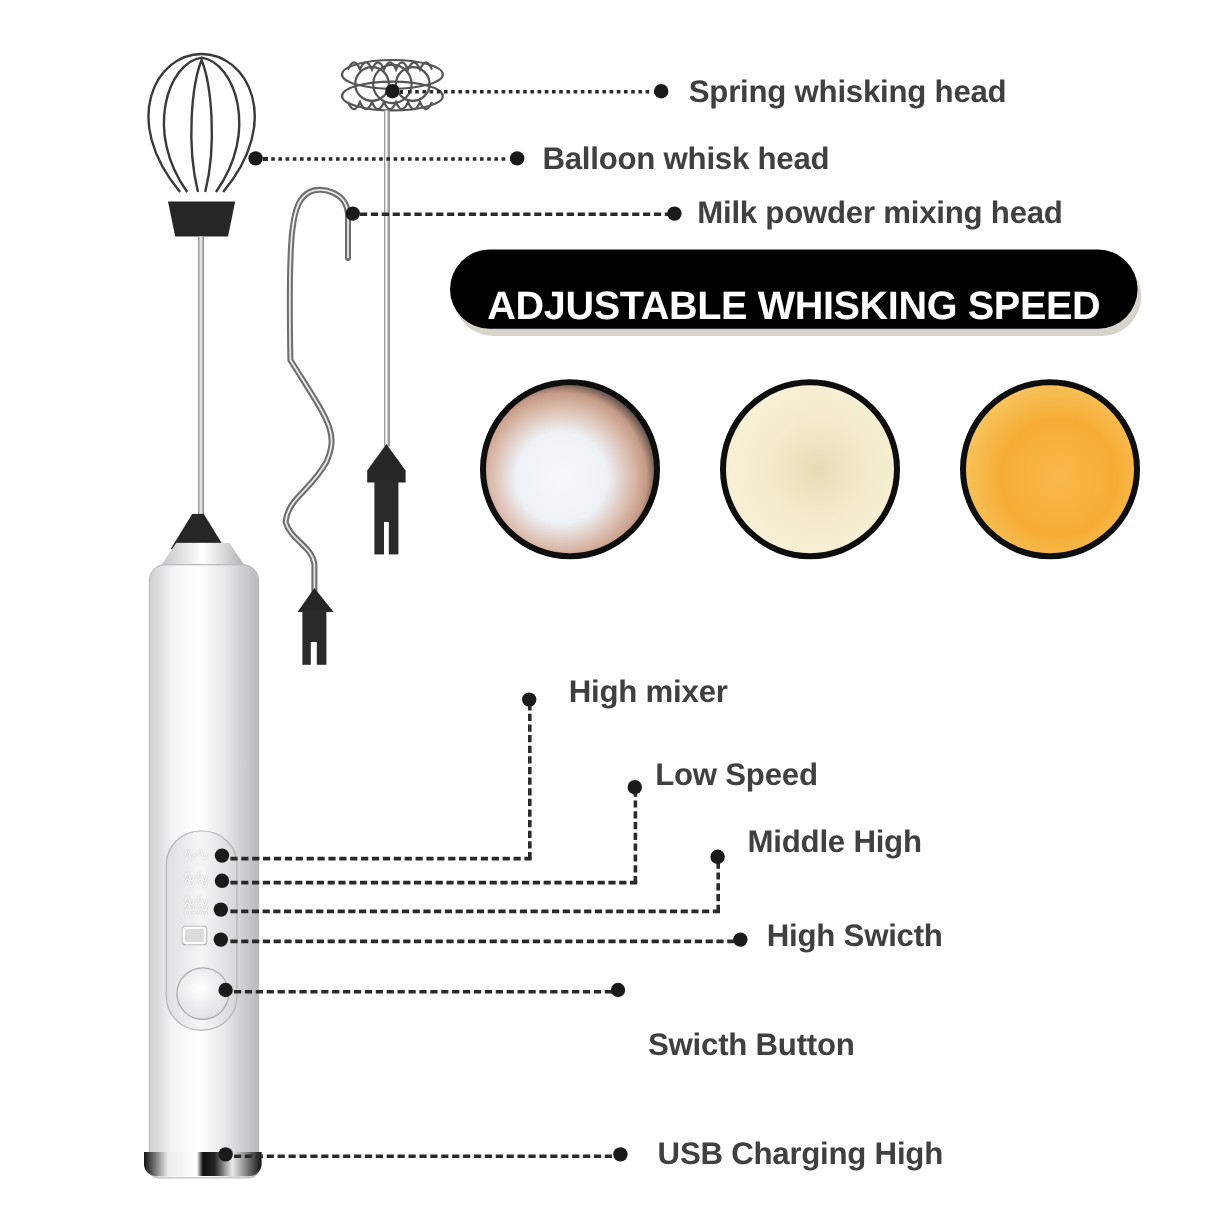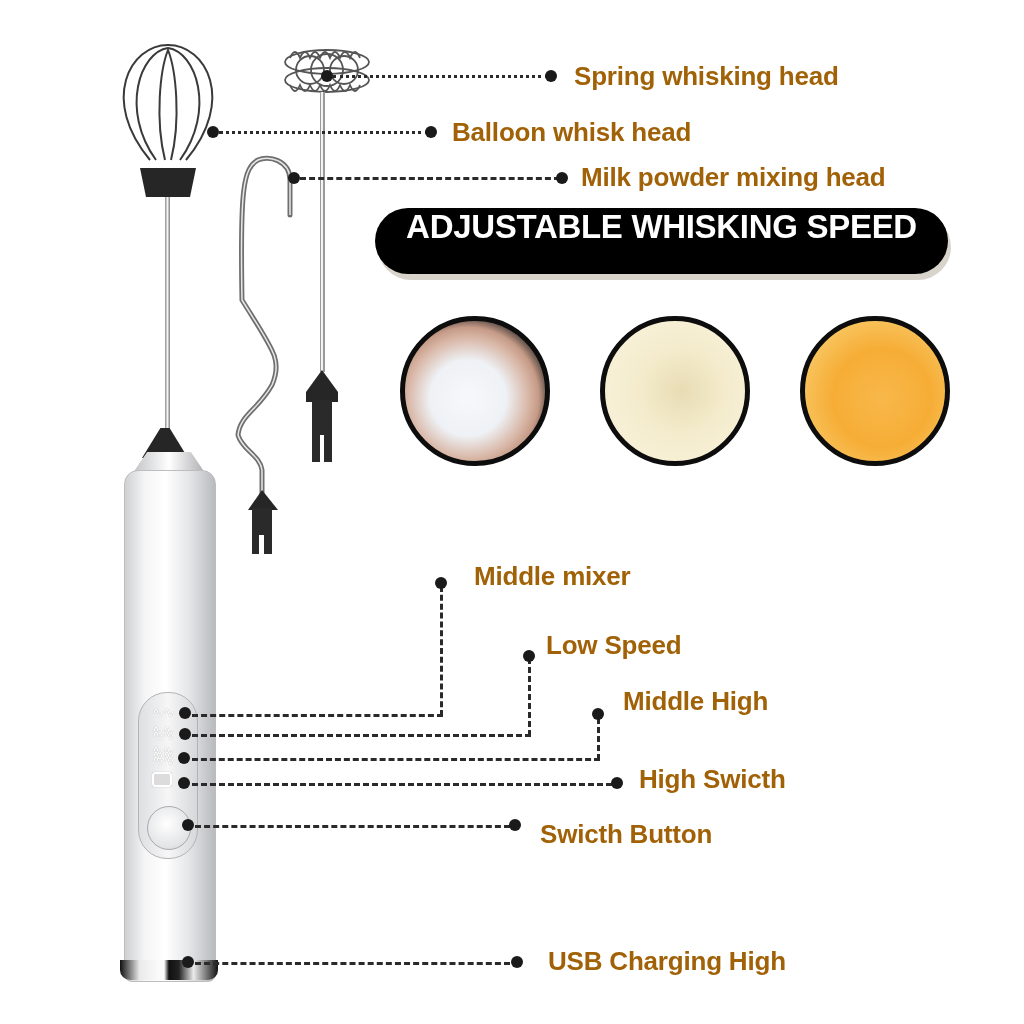--- a/index.html
+++ b/index.html
@@ -1,30 +1,30 @@
 <!DOCTYPE html>
 <html><head>
 <meta charset="utf-8">
 <style>
   html, body { margin: 0; padding: 0; background: #ffffff; }
   body { width: 1024px; height: 1024px; position: relative; overflow: hidden; font-family: "Liberation Sans", sans-serif; }
   .abs { position: absolute; }
   .label {
     position: absolute; font-family: "Liberation Sans", sans-serif; font-weight: bold;
-    font-size: 26px; color: #a16207; white-space: nowrap; line-height: 1; letter-spacing: -0.2px;
+    font-size: 26px; color: #404040; white-space: nowrap; line-height: 1; letter-spacing: -0.2px;
   }
   .dot { position: absolute; width: 12px; height: 12px; border-radius: 50%; background: #1a1a1a; }
   .hline { position: absolute; height: 0; border-top: 3px dashed #2a2a2a; }
   .hline.dotted { border-top: 3px dotted #2a2a2a; }
   .vline { position: absolute; width: 0; border-left: 3px dashed #2a2a2a; }
   .banner {
     position: absolute; left: 375px; top: 208px; width: 573px; height: 66px;
     background: #000000; border-radius: 33px;
     box-shadow: 3px 6px 0 #d8d3cb;
-    display: flex; align-items: flex-start; justify-content: center;
+    display: flex; align-items: flex-end; justify-content: center;
   }
   .banner span { color: #ffffff; font-weight: bold; font-size: 33px; letter-spacing: -0.3px; font-family: "Liberation Sans", sans-serif; }
   .circle {
     position: absolute; width: 140px; height: 140px; border-radius: 50%;
     border: 5px solid #0d0d0d; overflow: hidden; box-sizing: content-box;
   }
   .c1 { left: 400px; top: 316px; background: radial-gradient(circle at 45% 55%, #f7f8fb 0%, #eef1f5 35%, #d9b8a8 55%, #c59a86 65%, #2c2a2a 78%, #ebe7e4 86%); }
   .c2 { left: 600px; top: 316px; background: radial-gradient(circle at 55% 50%, #e8dcb4 0%, #f3ebcb 40%, #f7f0d6 70%, #efe3c0 90%); }
   .c3 { left: 800px; top: 316px; background: radial-gradient(circle at 55% 55%, #f8b84a 0%, #f6ad36 45%, #f8c45e 75%, #f3cdb0 95%); }
   .whisk-stem { position: absolute; width: 5px; background: linear-gradient(90deg,#8c8c8c,#f3f3f3,#7a7a7a); }
@@ -123,21 +123,21 @@
 </div>
 
 <div class="circle c1"></div>
 <div class="circle c2"></div>
 <div class="circle c3"></div>
 
 <div class="dot" style="left:179px;top:707px"></div>
 <div class="hline" style="left:192px;top:714px;width:251px;border-top-width:3px;border-top-style:dashed"></div>
 <div class="vline" style="left:440px;top:586px;height:130px"></div>
 <div class="dot" style="left:435px;top:577px"></div>
-<div class="label" style="left:474px;top:563px">Middle mixer</div>
+<div class="label" style="left:474px;top:563px">High mixer</div>
 
 <div class="dot" style="left:179px;top:728px"></div>
 <div class="hline" style="left:192px;top:734px;width:339px"></div>
 <div class="vline" style="left:528px;top:658px;height:78px"></div>
 <div class="dot" style="left:523px;top:650px"></div>
 <div class="label" style="left:546px;top:632px">Low Speed</div>
 
 <div class="dot" style="left:178px;top:752px"></div>
 <div class="hline" style="left:192px;top:758px;width:408px"></div>
 <div class="vline" style="left:597px;top:718px;height:42px"></div>
@@ -145,18 +145,18 @@
 <div class="label" style="left:623px;top:688px">Middle High</div>
 
 <div class="dot" style="left:178px;top:777px"></div>
 <div class="hline" style="left:192px;top:783px;width:420px"></div>
 <div class="dot" style="left:611px;top:777px"></div>
 <div class="label" style="left:639px;top:766px">High Swicth</div>
 
 <div class="dot" style="left:182px;top:819px"></div>
 <div class="hline" style="left:195px;top:825px;width:315px"></div>
 <div class="dot" style="left:509px;top:819px"></div>
-<div class="label" style="left:540px;top:821px">Swicth Button</div>
+<div class="label" style="left:540px;top:857px">Swicth Button</div>
 
 <div class="dot" style="left:182px;top:956px"></div>
 <div class="hline" style="left:195px;top:962px;width:315px"></div>
 <div class="dot" style="left:511px;top:956px"></div>
 <div class="label" style="left:548px;top:948px">USB Charging High</div>
 
 </body></html>

